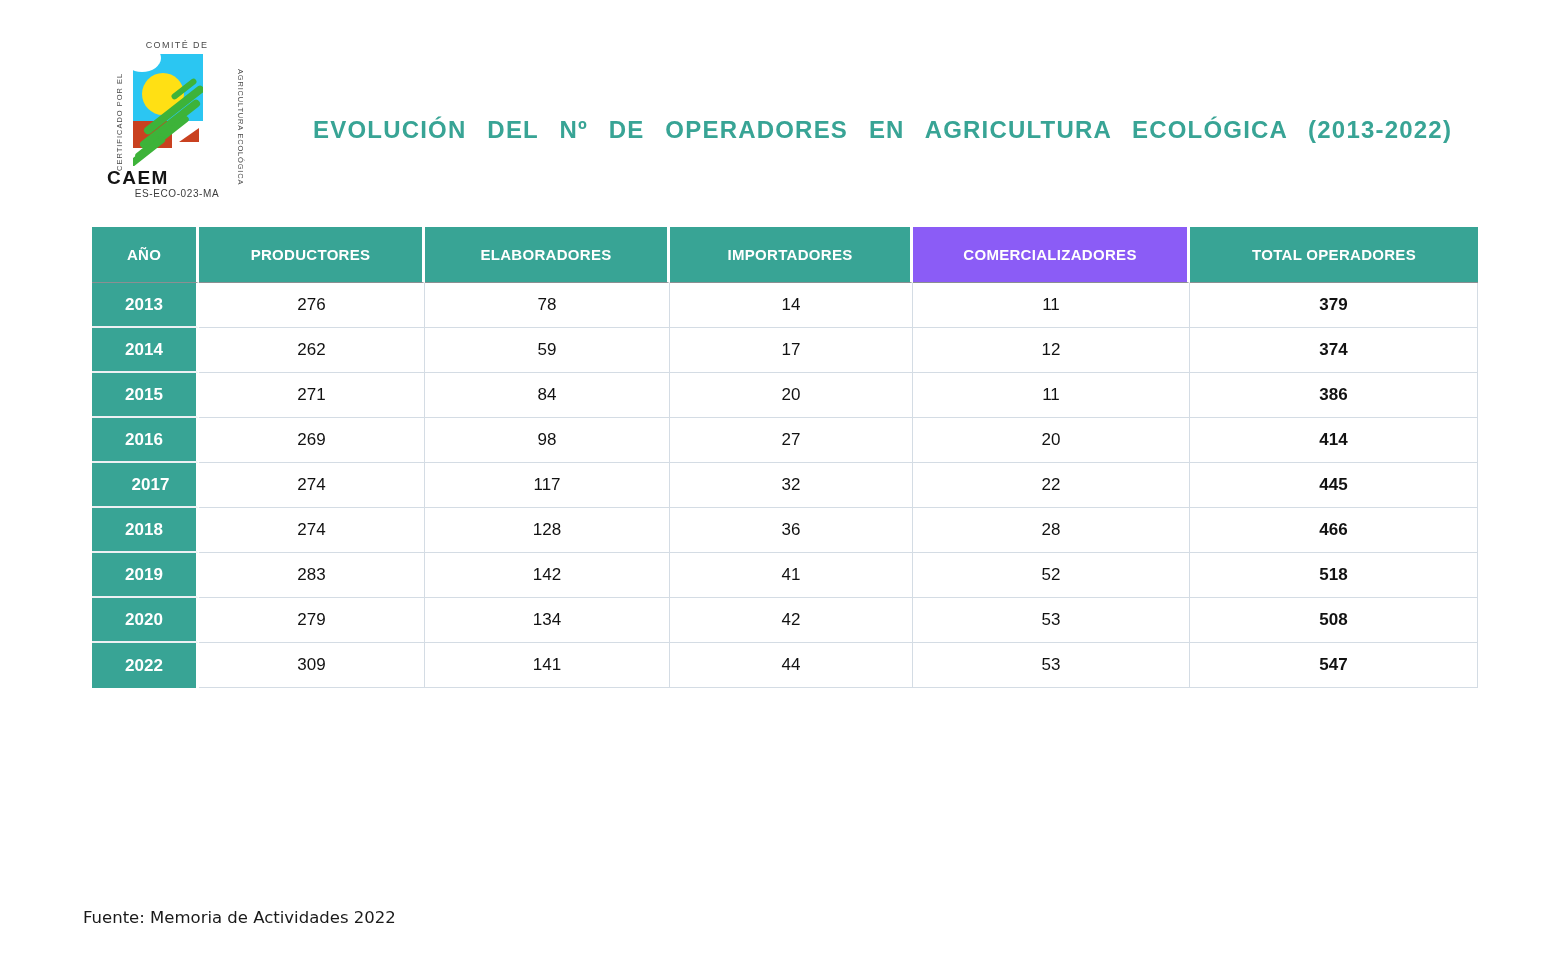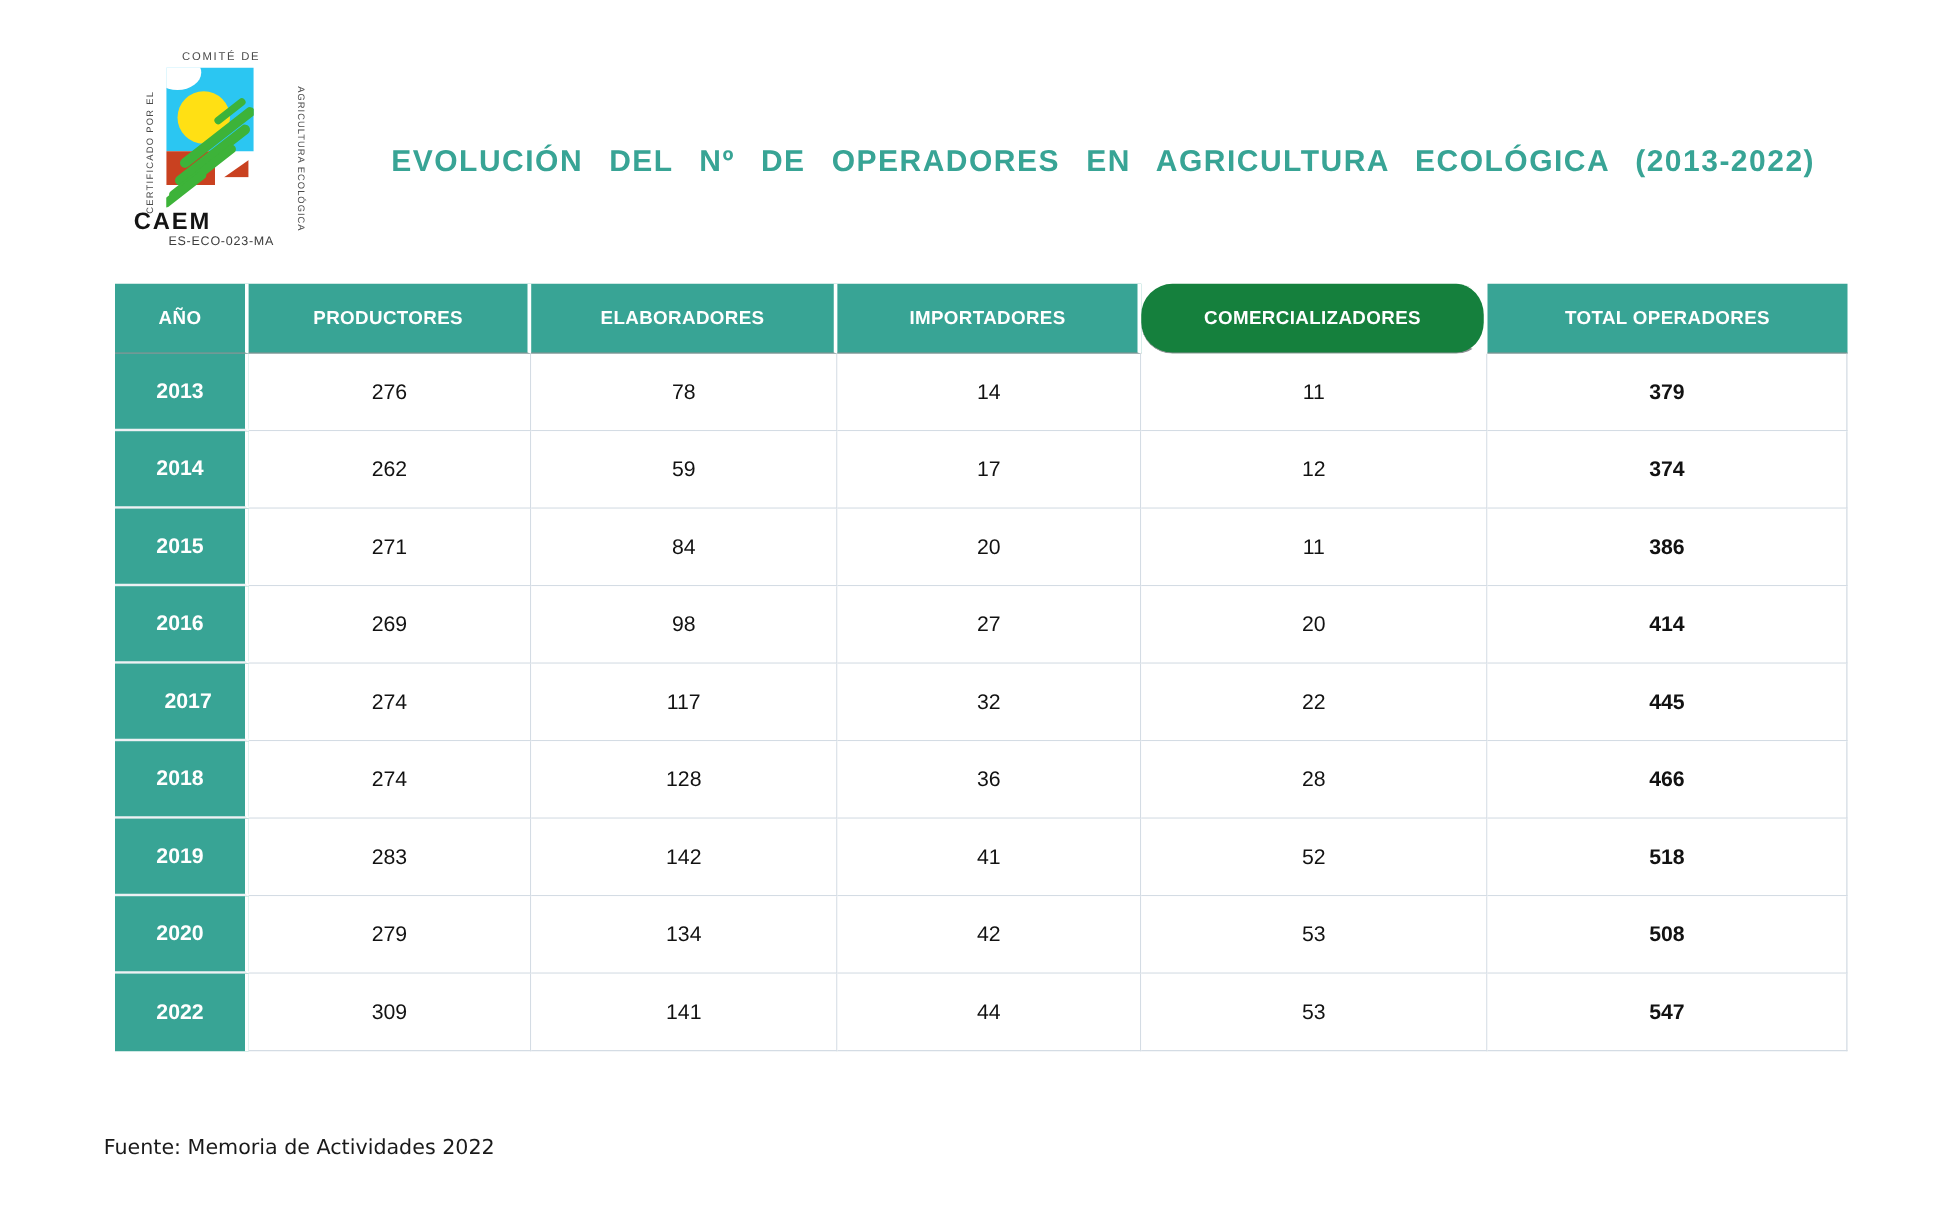--- a/index.html
+++ b/index.html
@@ -42,21 +42,21 @@
     letter-spacing:1.2px;word-spacing:13px;white-space:nowrap;}
 
   
   table.ops{position:absolute;left:92px;top:227px;width:1386px;
     border-collapse:separate;border-spacing:0;table-layout:fixed;}
   table.ops thead th{
     color:#ffffff;font-size:15px;font-weight:bold;letter-spacing:0.3px;
     height:53px;text-align:center;vertical-align:middle;
     border-right:3px solid #ffffff;border-bottom:1px solid #8b8f92;}
   table.ops thead th:last-child{border-right:none;}
-  table.ops tbody tr{height:62px;}
+  table.ops tbody tr{height:45px;}
   table.ops tbody th{
     color:#ffffff;font-size:17px;font-weight:bold;text-align:center;vertical-align:middle;
     border-right:3px solid #ffffff;border-bottom:2px solid #edf1f4;}
   table.ops tbody tr:last-child th{border-bottom:none;}
   table.ops tbody td{
     background:#ffffff;color:#121212;font-size:17px;text-align:center;vertical-align:middle;
     border-right:1px solid #d4dce4;border-bottom:1px solid #d4dce4;}
   table.ops tbody td.total{font-weight:bold;}
 
   
@@ -96,21 +96,21 @@
     <col style="width:243px">
       <col style="width:277px">
       <col style="width:288px">
   </colgroup>
   <thead>
     <tr id="head-row">
         <th style="background: rgb(56, 164, 149);">AÑO</th>
         <th style="background: rgb(56, 164, 149);">PRODUCTORES</th>
         <th style="background: rgb(56, 164, 149);">ELABORADORES</th>
         <th style="background: rgb(56, 164, 149);">IMPORTADORES</th>
-        <th style="background: #15803d; border-radius: 25px;">COMERCIALIZADORES</th>
+        <th style="background: #8b5cf6;">COMERCIALIZADORES</th>
         <th style="background: rgb(56, 164, 149);">TOTAL OPERADORES</th>
       </tr>
   </thead>
   <tbody id="table-body">
       <tr>
         <th style="background: rgb(56, 164, 149);">2013</th>
         <td>276</td>
         <td>78</td>
         <td>14</td>
         <td>11</td>

